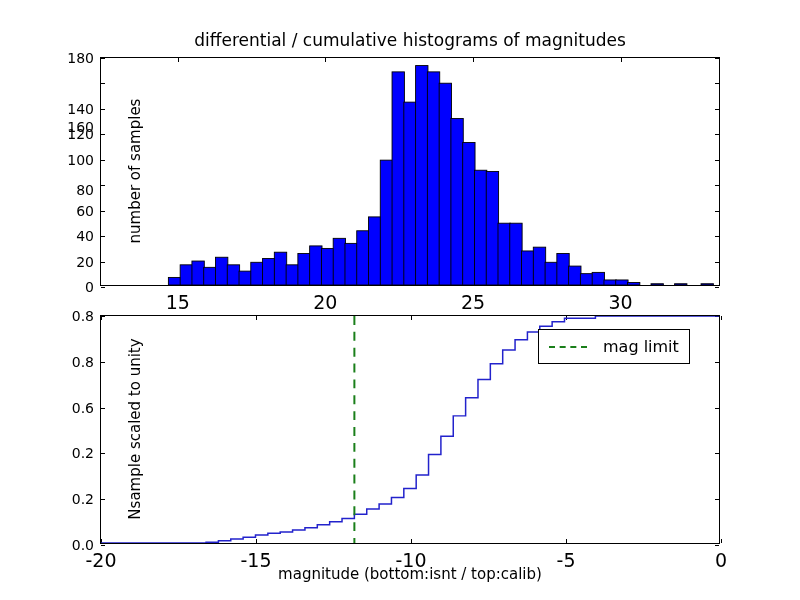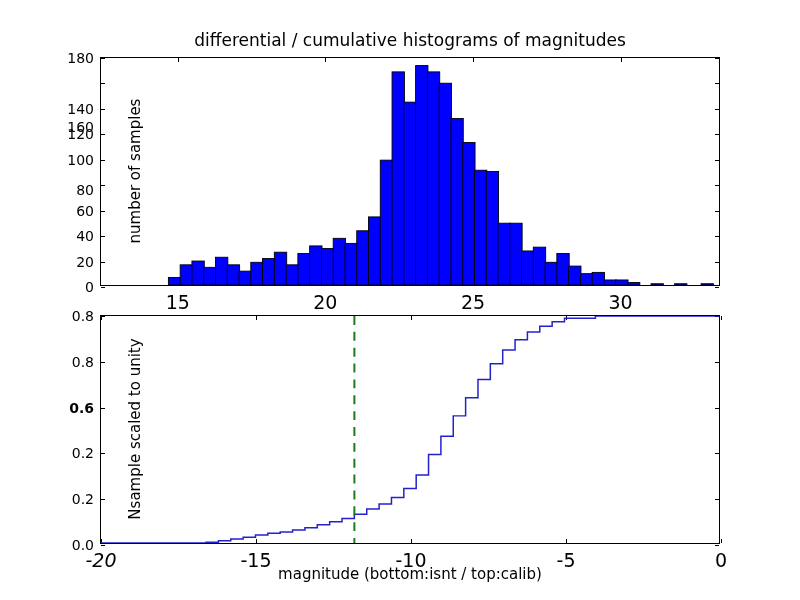--- a/index.html
+++ b/index.html
@@ -245,44 +245,48 @@
         <div class="tick-mark tick-y-right" style="top: 229px;"></div>
         <div class="ytick-label" style="top: 229px;">0.0</div>
         <div class="tick-mark tick-y-left" style="top: 183.2px;"></div>
         <div class="tick-mark tick-y-right" style="top: 183.2px;"></div>
         <div class="ytick-label" style="top: 183.2px;">0.2</div>
         <div class="tick-mark tick-y-left" style="top: 137.4px;"></div>
         <div class="tick-mark tick-y-right" style="top: 137.4px;"></div>
         <div class="ytick-label" style="top: 137.4px;">0.2</div>
         <div class="tick-mark tick-y-left" style="top: 91.6px;"></div>
         <div class="tick-mark tick-y-right" style="top: 91.6px;"></div>
-        <div class="ytick-label" style="top: 91.6px; font-weight: bold;">0.6</div>
+        <div class="ytick-label" style="top: 91.6px;">0.6</div>
         <div class="tick-mark tick-y-left" style="top: 45.8px;"></div>
         <div class="tick-mark tick-y-right" style="top: 45.8px;"></div>
         <div class="ytick-label" style="top: 45.8px;">0.8</div>
         <div class="tick-mark tick-y-left" style="top: 0px;"></div>
         <div class="tick-mark tick-y-right" style="top: 0px;"></div>
         <div class="ytick-label" style="top: 0px;">0.8</div>
         <div class="tick-mark tick-x-bottom" style="left: 0px;"></div>
         <div class="tick-mark tick-x-top" style="left: 0px;"></div>
-        <div class="xtick-label" style="left: 0px; font-style: italic;">-20</div>
+        <div class="xtick-label" style="left: 0px;">-20</div>
         <div class="tick-mark tick-x-bottom" style="left: 155px;"></div>
         <div class="tick-mark tick-x-top" style="left: 155px;"></div>
         <div class="xtick-label" style="left: 155px;">-15</div>
         <div class="tick-mark tick-x-bottom" style="left: 310px;"></div>
         <div class="tick-mark tick-x-top" style="left: 310px;"></div>
         <div class="xtick-label" style="left: 310px;">-10</div>
         <div class="tick-mark tick-x-bottom" style="left: 465px;"></div>
         <div class="tick-mark tick-x-top" style="left: 465px;"></div>
         <div class="xtick-label" style="left: 465px;">-5</div>
         <div class="tick-mark tick-x-bottom" style="left: 620px;"></div>
         <div class="tick-mark tick-x-top" style="left: 620px;"></div>
         <div class="xtick-label" style="left: 620px;">0</div>
       </div>
     <svg class="plot-svg" id="bottom-svg" viewBox="0 0 620 229" preserveAspectRatio="none">
         <path d="M 0 229 L 93 229 L 93 229 L 105.39999999999995 229 L 105.39999999999995 228.313 L 117.80000000000003 228.313 L 117.80000000000003 226.71 L 130.2 226.71 L 130.2 224.878 L 142.6 224.878 L 142.6 223.275 L 155 223.275 L 155 220.985 L 167.4 220.985 L 167.4 219.153 L 179.8 219.153 L 179.8 218.008 L 192.19999999999996 218.008 L 192.19999999999996 215.947 L 204.59999999999997 215.947 L 204.59999999999997 213.657 L 217 213.657 L 217 210.68 L 229.4 210.68 L 229.4 207.474 L 241.8 207.474 L 241.8 204.268 L 254.2 204.268 L 254.2 199.917 L 266.6 199.917 L 266.6 194.65 L 279 194.65 L 279 189.612 L 291.40000000000003 189.612 L 291.40000000000003 183.2 L 303.8 183.2 L 303.8 174.04 L 316.2 174.04 L 316.2 160.3 L 328.6 160.3 L 328.6 139.69 L 341 139.69 L 341 121.37 L 353.40000000000003 121.37 L 353.40000000000003 100.75999999999999 L 365.80000000000007 100.75999999999999 L 365.80000000000007 82.44 L 378.2 82.44 L 378.2 64.12 L 390.6 64.12 L 390.6 48.09 L 403 48.09 L 403 34.349999999999994 L 415.40000000000003 34.349999999999994 L 415.40000000000003 24.044999999999987 L 427.8 24.044999999999987 L 427.8 16.03 L 440.2 16.03 L 440.2 10.305000000000007 L 452.59999999999997 10.305000000000007 L 452.59999999999997 5.724999999999994 L 465 5.724999999999994 L 465 2.289999999999992 L 496 2.289999999999992 L 496 0 L 558 0 L 558 0 L 620 0 L 620 0" fill="none" stroke="#2222cc" stroke-width="1.5"></path>
         <line x1="254.2" x2="254.2" y1="0" y2="229" stroke="#1a7f1a" stroke-width="2" stroke-dasharray="9,7"></line>
       </svg>
 
+    <div id="legend">
+      <span id="legend-line"></span>
+      <span id="legend-label">mag limit</span>
+    </div>
   </div>
 
   <div class="xlabel">magnitude (bottom:isnt / top:calib)</div>
 </div>
 
 </body></html>

